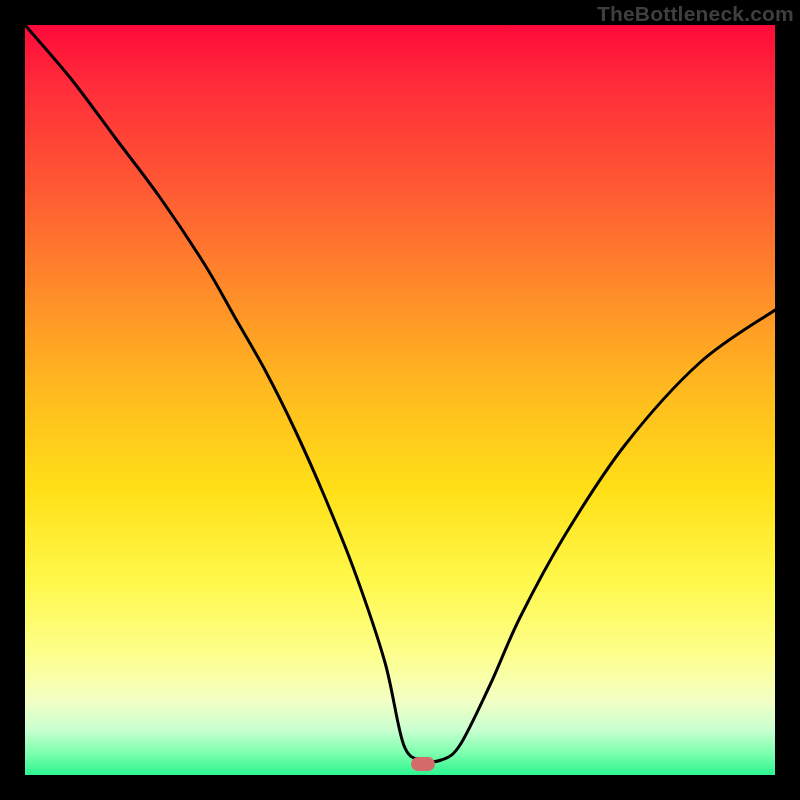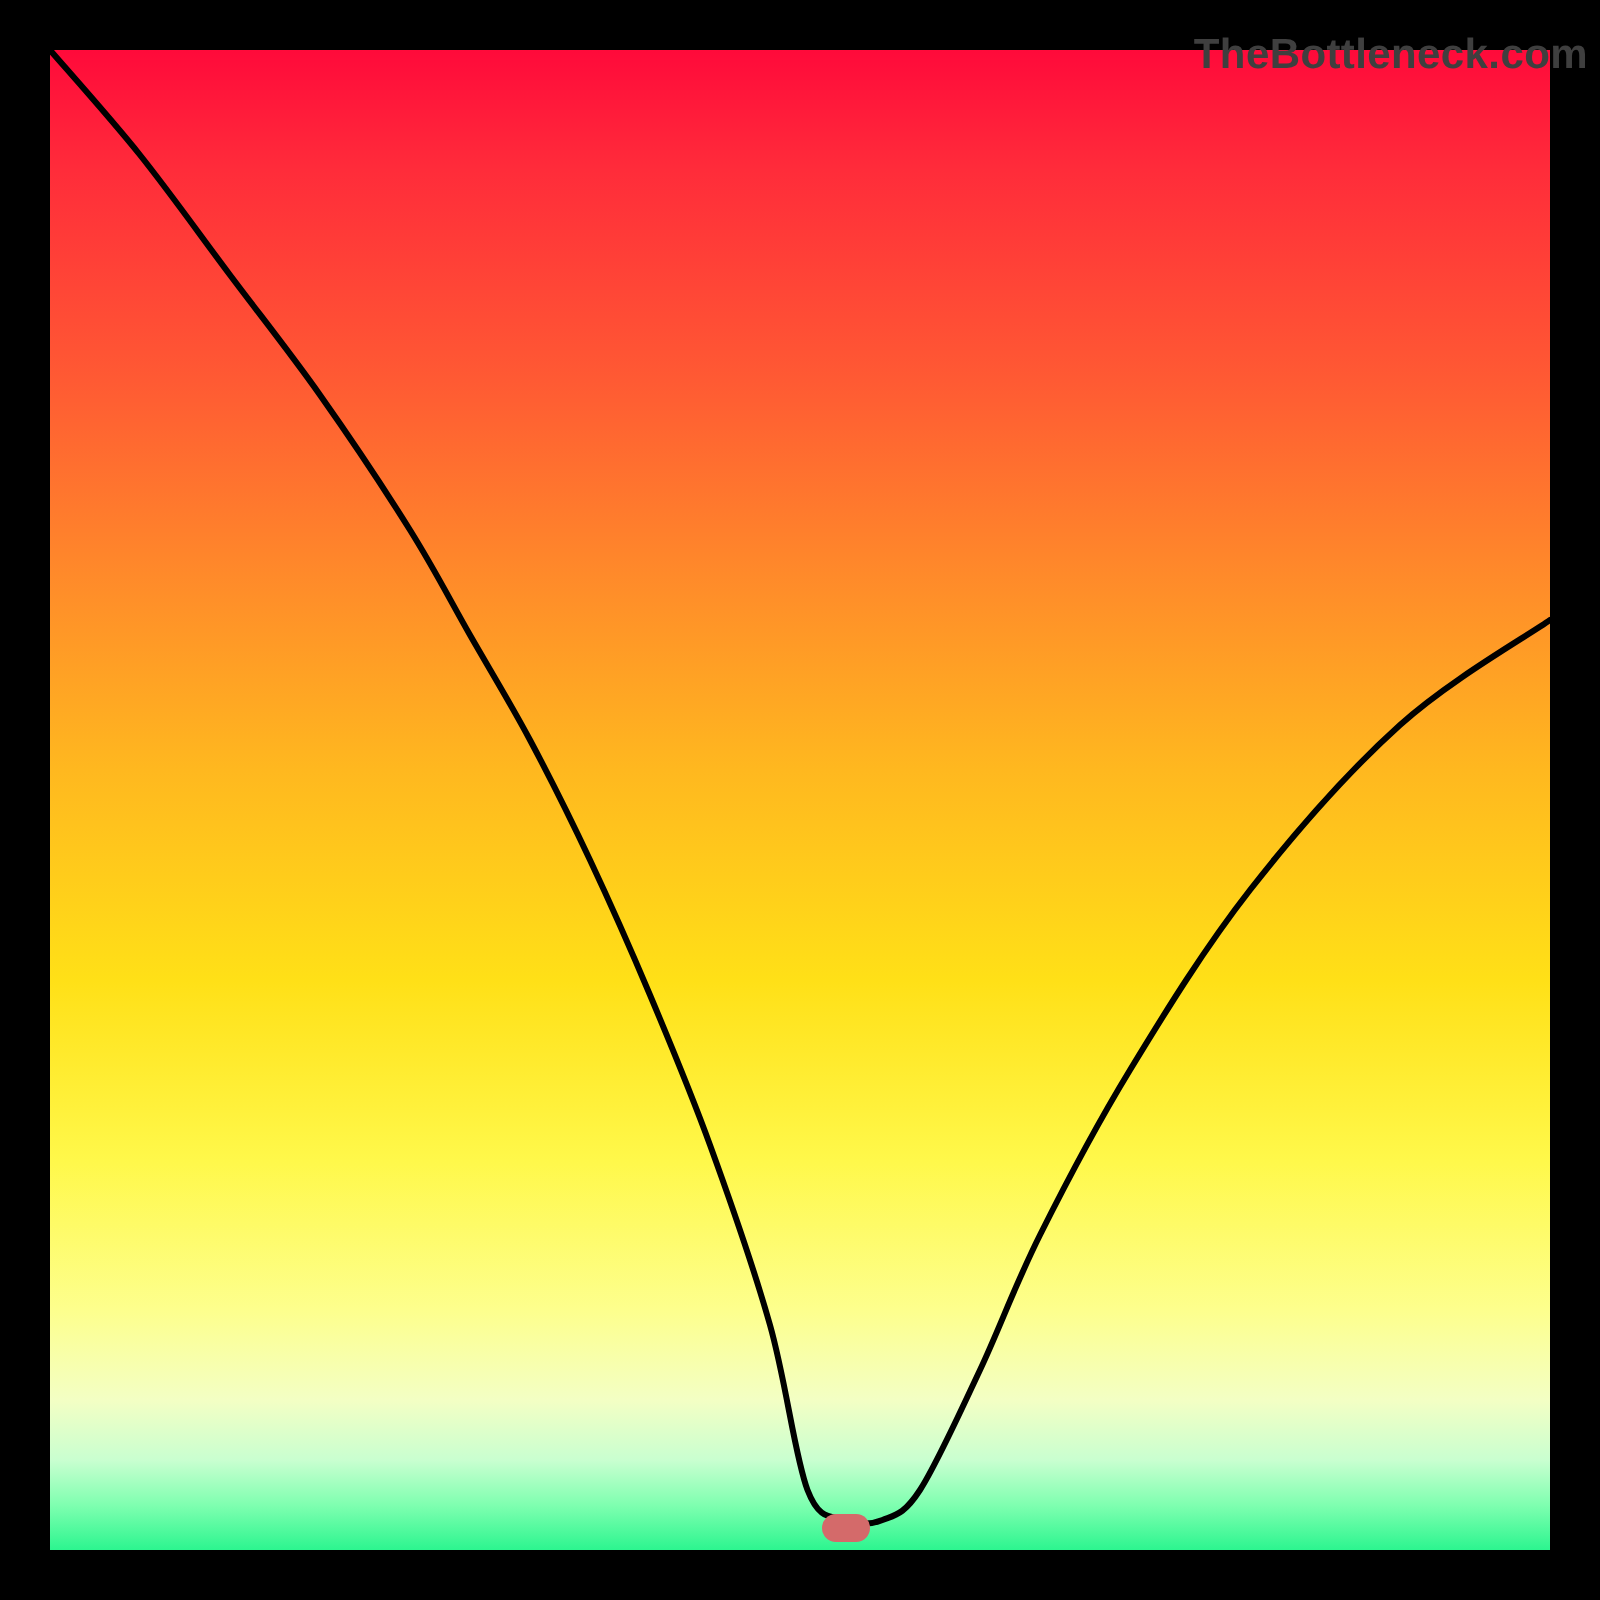--- a/index.html
+++ b/index.html
@@ -10,21 +10,21 @@
   #ff5a33 22%,
   #ff8a2a 35%,
   #ffb81f 48%,
   #ffe017 62%,
   #fff84a 74%,
   #fdff8d 84%,
   #f3ffc4 90%,
   #c9ffd0 94%,
   #7fffb0 97%,
   #2cf58f 100%)}
-.site{position:absolute;right:6px;top:16px;color:#3f3f3f;font-weight:700;font-size:21px;letter-spacing:.2px}
+.site{position:absolute;right:6px;top:2px;color:#3f3f3f;font-weight:700;font-size:21px;letter-spacing:.2px}
 svg{position:absolute;left:0;top:0}
 .marker{position:absolute;width:24px;height:14px;border-radius:8px;background:#d46a6a}
 </style>
 </head>
 <body>
 
 <div class="canvas">
 
   <div class="plot-area"></div>
 

